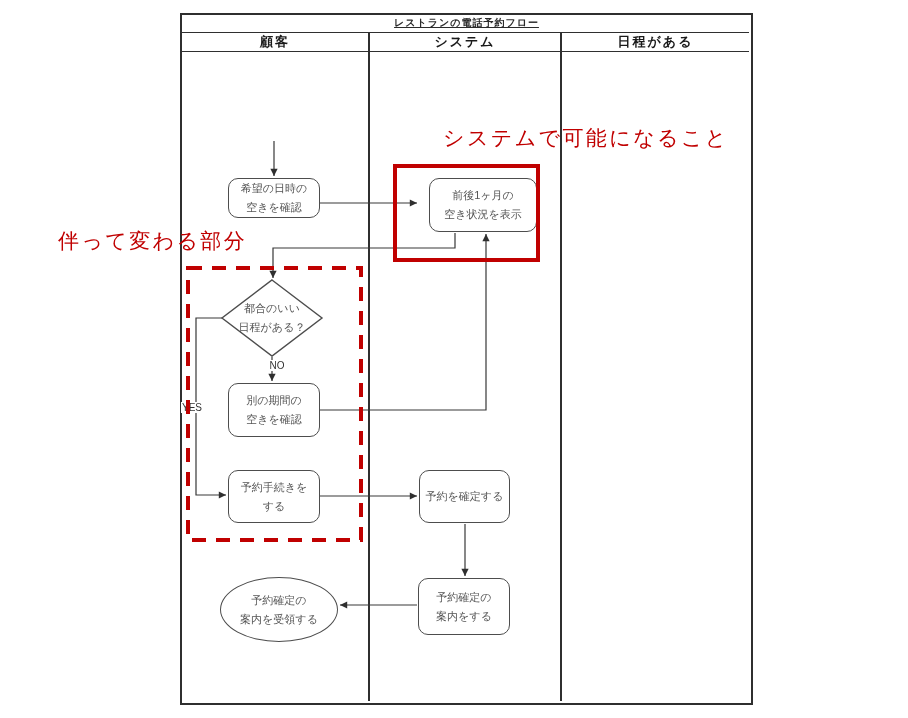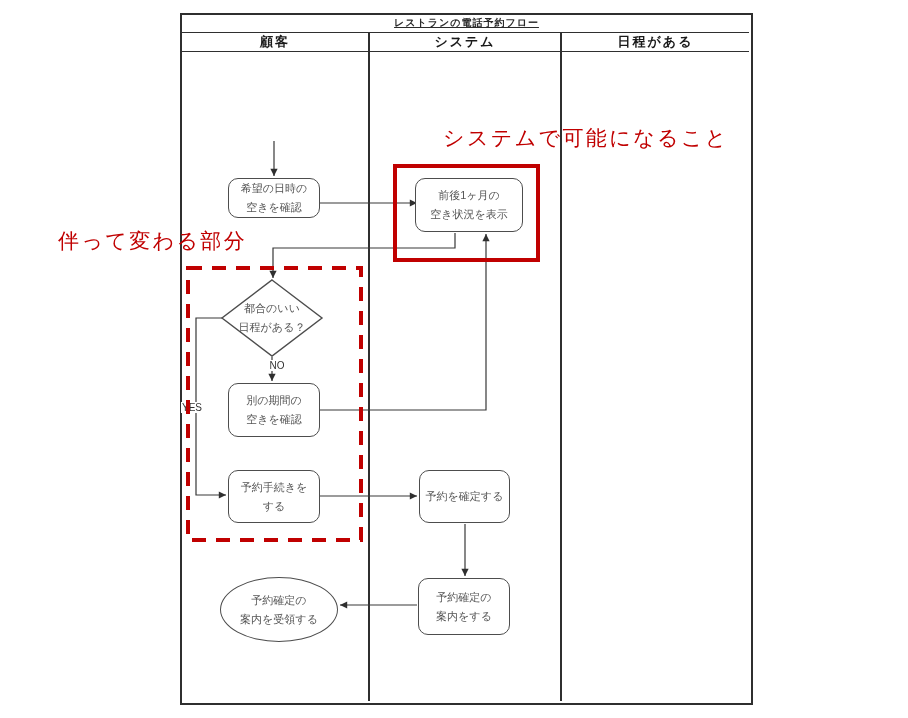--- a/index.html
+++ b/index.html
@@ -25,21 +25,21 @@
   
   svg.layer{position:absolute;left:0;top:0;pointer-events:none;}
   
   .node{display:flex;align-items:center;justify-content:center;text-align:center;
     background:#fff;border:1.4px solid #4d4d4d;font-size:11px;line-height:1.7;color:#555;
     white-space:pre-line;box-sizing:border-box;}
   .rounded{border-radius:10px;}
   .oval{border-radius:50%;}
   #node-start{left:218px;top:78px;width:112px;height:62px;}
   #node-check-datetime{left:228px;top:178px;width:92px;height:40px;}
-  #node-display-availability{left:415px;top:178px;width:108px;height:54px;}
+  #node-display-availability{left:429px;top:178px;width:108px;height:54px;}
   #node-decision-text{left:222px;top:280px;width:100px;height:76px;background:transparent;border:none;}
   #node-check-other{left:228px;top:383px;width:92px;height:54px;}
   #node-do-procedure{left:228px;top:470px;width:92px;height:53px;}
   #node-confirm{left:419px;top:470px;width:91px;height:53px;}
   #node-send-notice{left:418px;top:578px;width:92px;height:57px;}
   #node-receive-notice{left:220px;top:577px;width:118px;height:65px;}
   
   .edge-label{font-size:10px;color:#333;background:#fff;padding:0 1px;}
   #label-no{left:262px;top:360px;width:28px;text-align:center;}
   #label-yes{left:181px;top:402px;}

